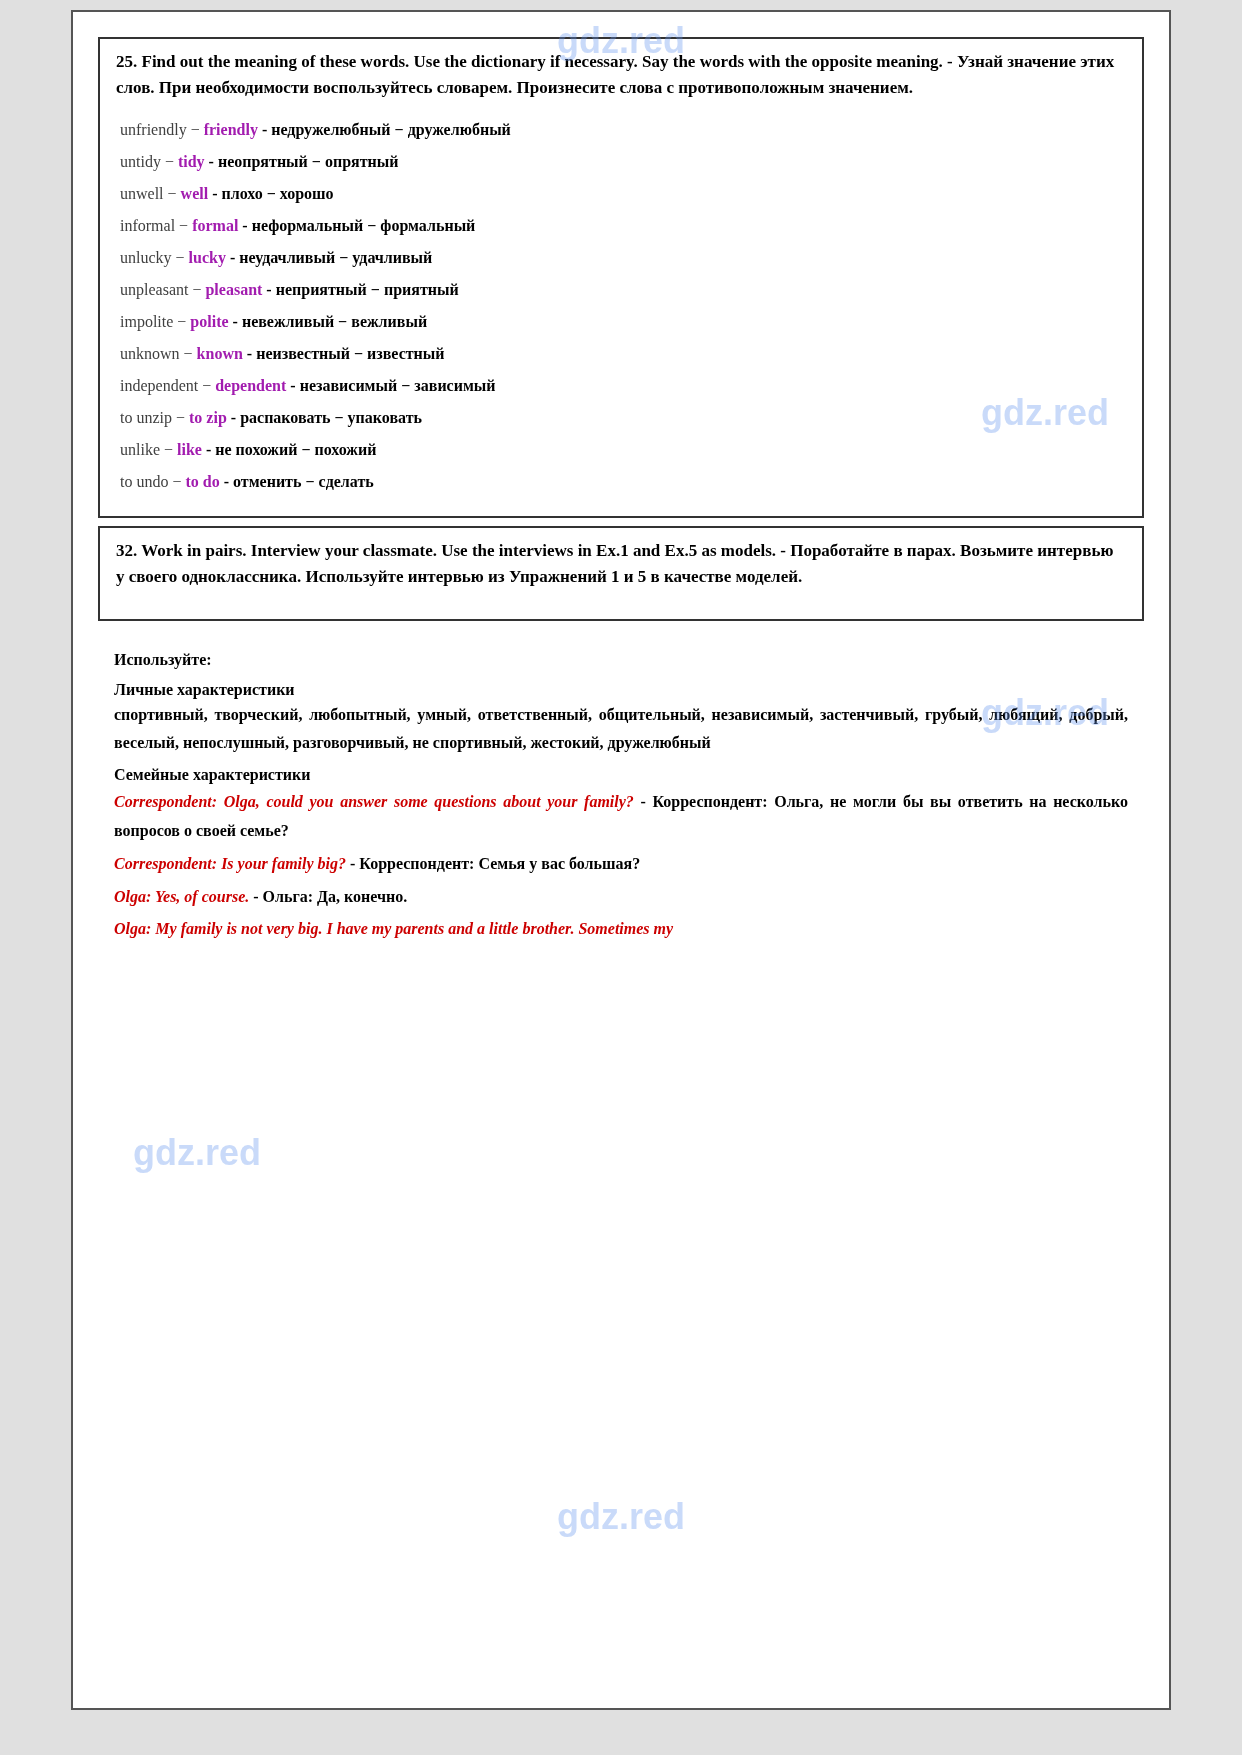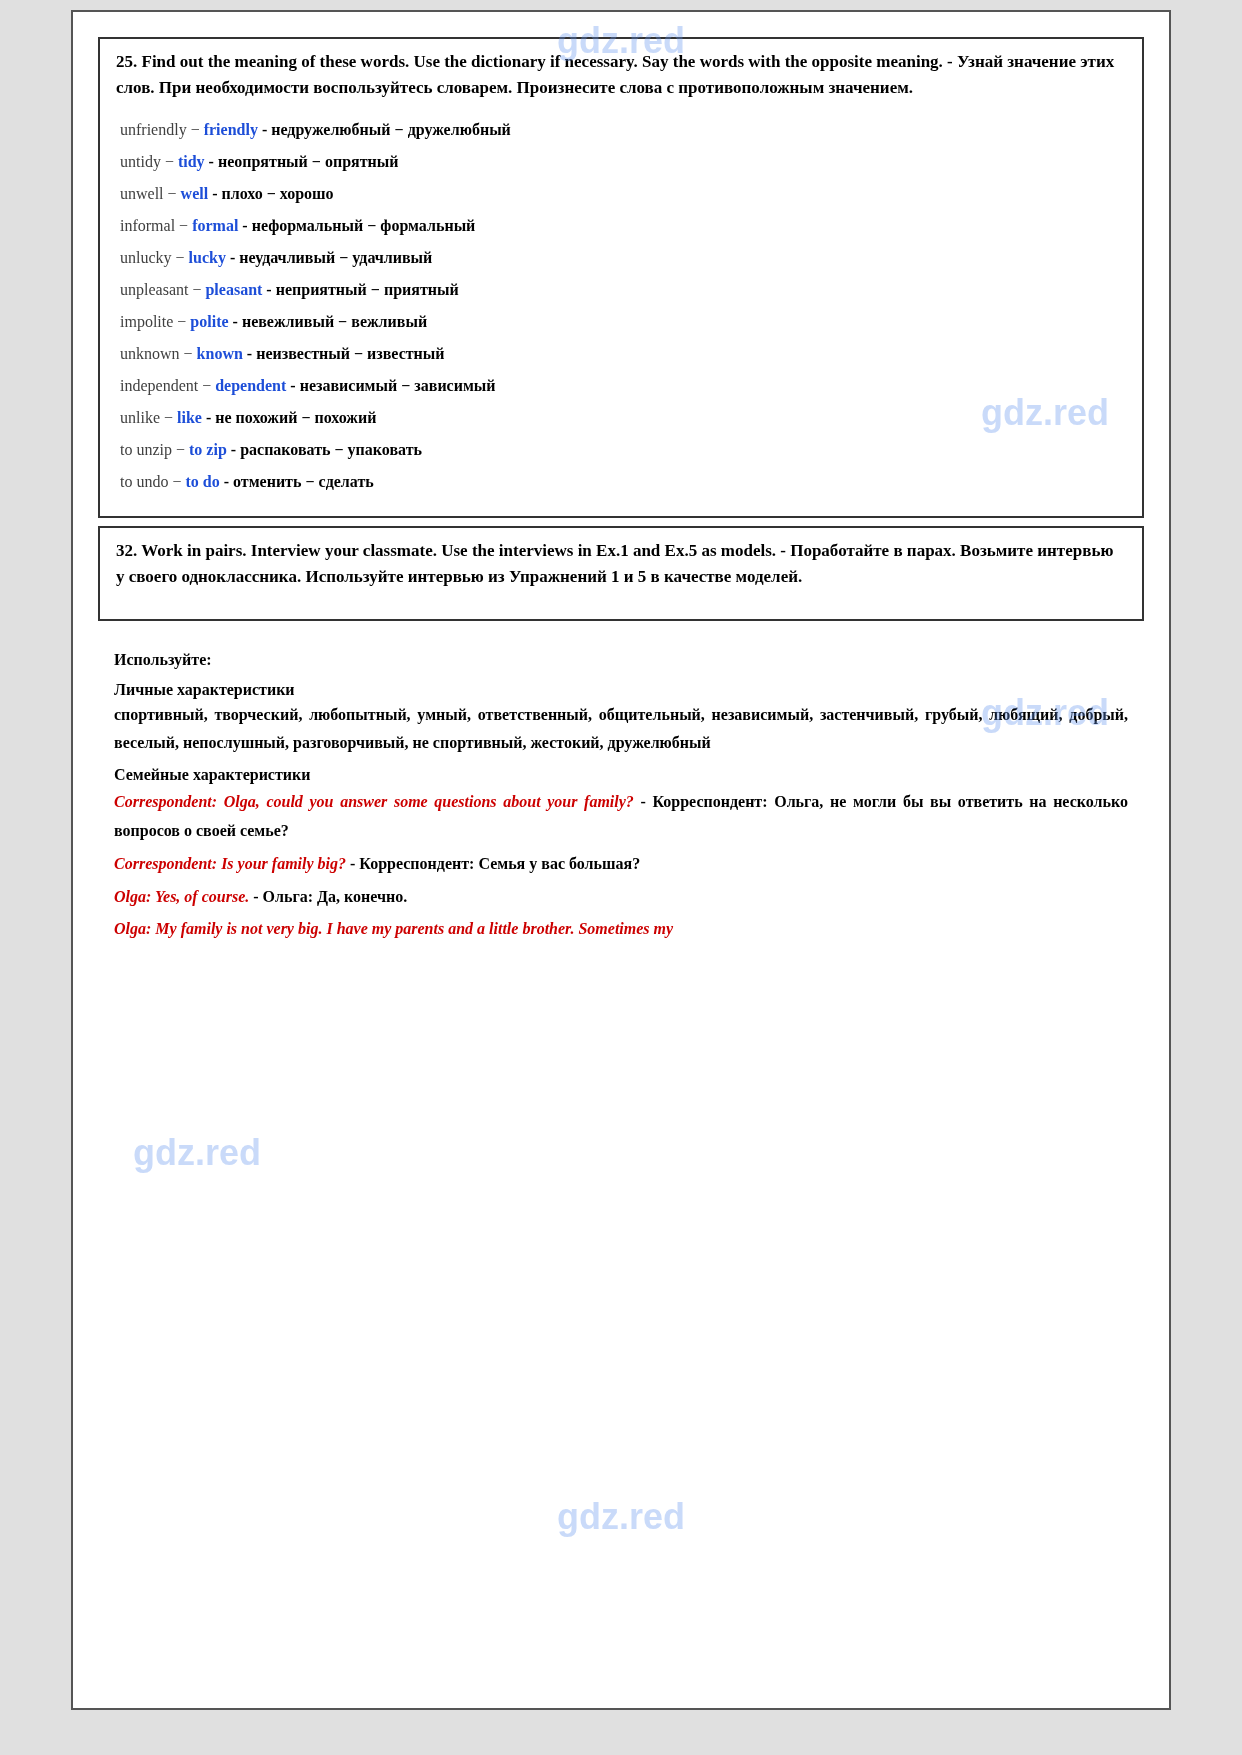--- a/index.html
+++ b/index.html
@@ -69,21 +69,21 @@
     }
     .vocab-row {
       font-size: 16px;
       line-height: 2.0;
       padding: 0 4px;
     }
     .vocab-row .en-word {
       color: #404040;
     }
     .vocab-row .opposite {
-      color: #1d4ed8;
+      color: #a21caf;
       font-weight: bold;
     }
     .vocab-row .ru-text {
       color: #000;
       font-weight: bold;
     }
     .section32 {
       border: 2px solid #333;
       margin: 8px 8px;
       padding: 10px 16px;
@@ -164,24 +164,24 @@
       <div class="vocab-row">
         <span class="en-word">impolite − </span><span class="opposite">polite</span><span class="ru-text"> - невежливый − вежливый</span>
       </div>
       <div class="vocab-row">
         <span class="en-word">unknown − </span><span class="opposite">known</span><span class="ru-text"> - неизвестный − известный</span>
       </div>
       <div class="vocab-row">
         <span class="en-word">independent − </span><span class="opposite">dependent</span><span class="ru-text"> - независимый − зависимый</span>
       </div>
       <div class="vocab-row">
+        <span class="en-word">to unzip − </span><span class="opposite">to zip</span><span class="ru-text"> - распаковать − упаковать</span>
+      </div>
+      <div class="vocab-row">
         <span class="en-word">unlike − </span><span class="opposite">like</span><span class="ru-text"> - не похожий − похожий</span>
-      </div>
-      <div class="vocab-row">
-        <span class="en-word">to unzip − </span><span class="opposite">to zip</span><span class="ru-text"> - распаковать − упаковать</span>
       </div>
       <div class="vocab-row">
         <span class="en-word">to undo − </span><span class="opposite">to do</span><span class="ru-text"> - отменить − сделать</span>
       </div>
 
     </div>
   </div>
 
   <div class="section32">
     <div class="section32-title">32. Work in pairs. Interview your classmate. Use the interviews in Ex.1 and Ex.5 as models. - Поработайте в парах. Возьмите интервью у своего одноклассника. Используйте интервью из Упражнений 1 и 5 в качестве моделей.</div>

